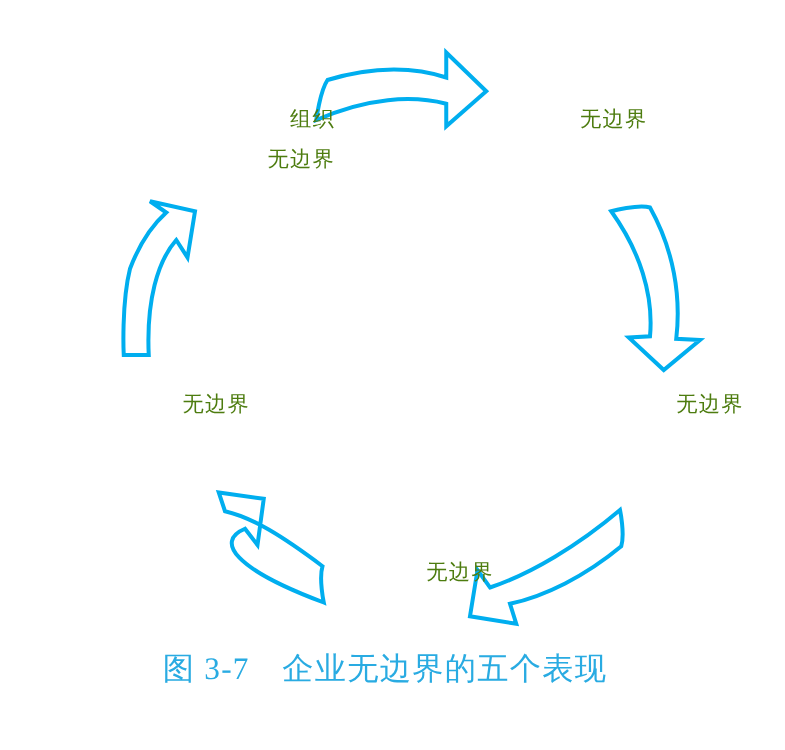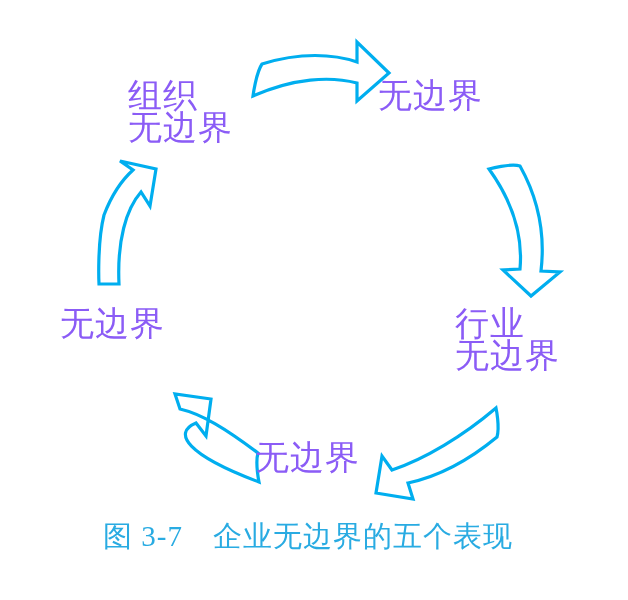--- a/index.html
+++ b/index.html
@@ -19,24 +19,24 @@
   }
   #cycle-svg {
     position: absolute;
     left: 0;
     top: 0;
     width: 628px;
     height: 600px;
   }
   .node-label {
     position: absolute;
-    text-align: left;
-    color: #8b5cf6;
+    text-align: right;
+    color: #4d7c0f;
     font-family: "Liberation Serif", "DejaVu Serif", serif;
-    font-size: 34px;
+    font-size: 17px;
     line-height: 32px;
     font-weight: 400;
     letter-spacing: 1px;
     white-space: nowrap;
     user-select: none;
   }
   .node-label .line1,
   .node-label .line2 {
     display: block;
   }
@@ -48,21 +48,21 @@
   #node-customer     { left: 60px;  top: 308px; width: 140px; }
 
   #figure-caption {
     position: absolute;
     left: 0;
     top: 519px;
     width: 616px;
     text-align: center;
     color: #29ABE2;
     font-family: "Liberation Serif", "DejaVu Serif", serif;
-    font-size: 29px;
+    font-size: 25px;
     line-height: 34px;
     letter-spacing: 1px;
     white-space: pre;
     user-select: none;
   }
 </style>
 </head>
 <body>
 
 <div id="figure-root">
@@ -118,21 +118,20 @@
   <div class="node-label" id="node-organization">
     <span class="line1">组织</span>
     <span class="line2">无边界</span>
   </div>
 
   <div class="node-label" id="node-resource">
     <span class="line2">无边界</span>
   </div>
 
   <div class="node-label" id="node-industry">
-    <span class="line1">行业</span>
     <span class="line2">无边界</span>
   </div>
 
   <div class="node-label" id="node-product">
     <span class="line2">无边界</span>
   </div>
 
   <div class="node-label" id="node-customer">
     <span class="line2">无边界</span>
   </div>

